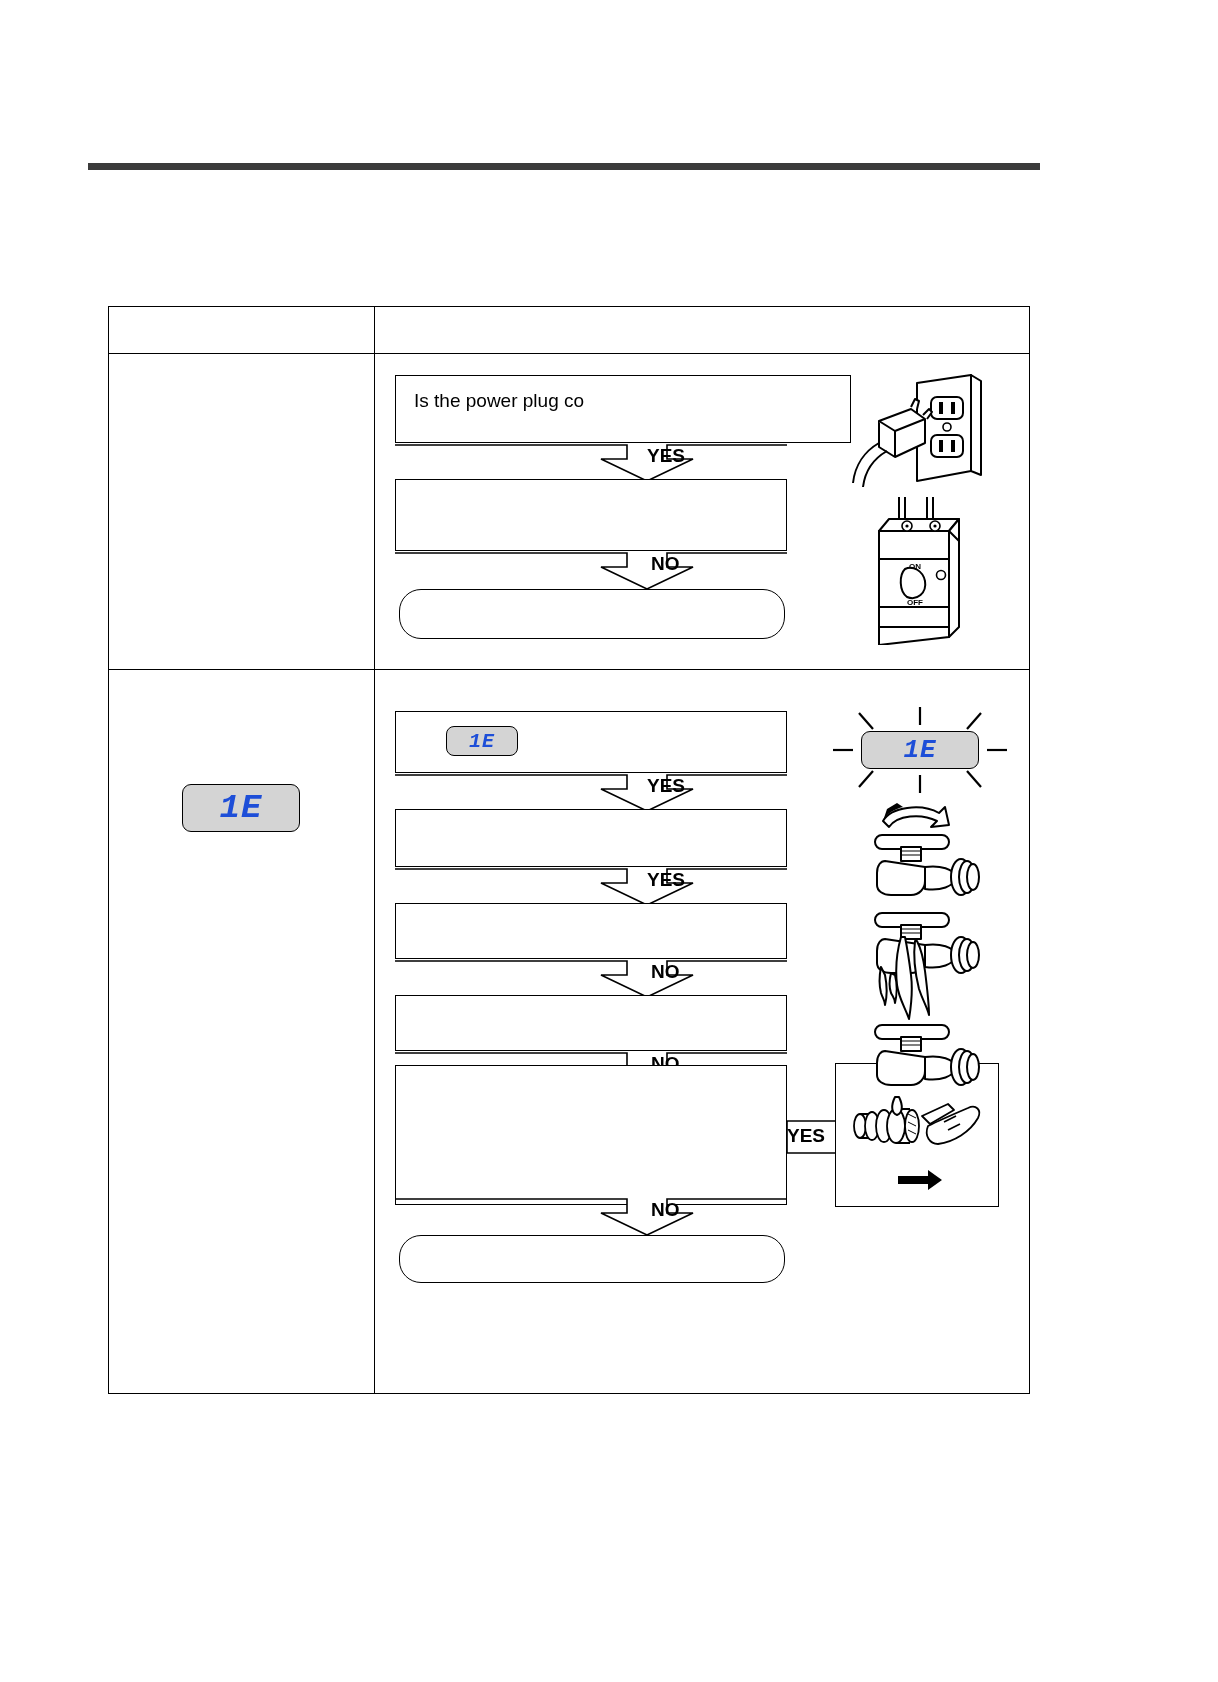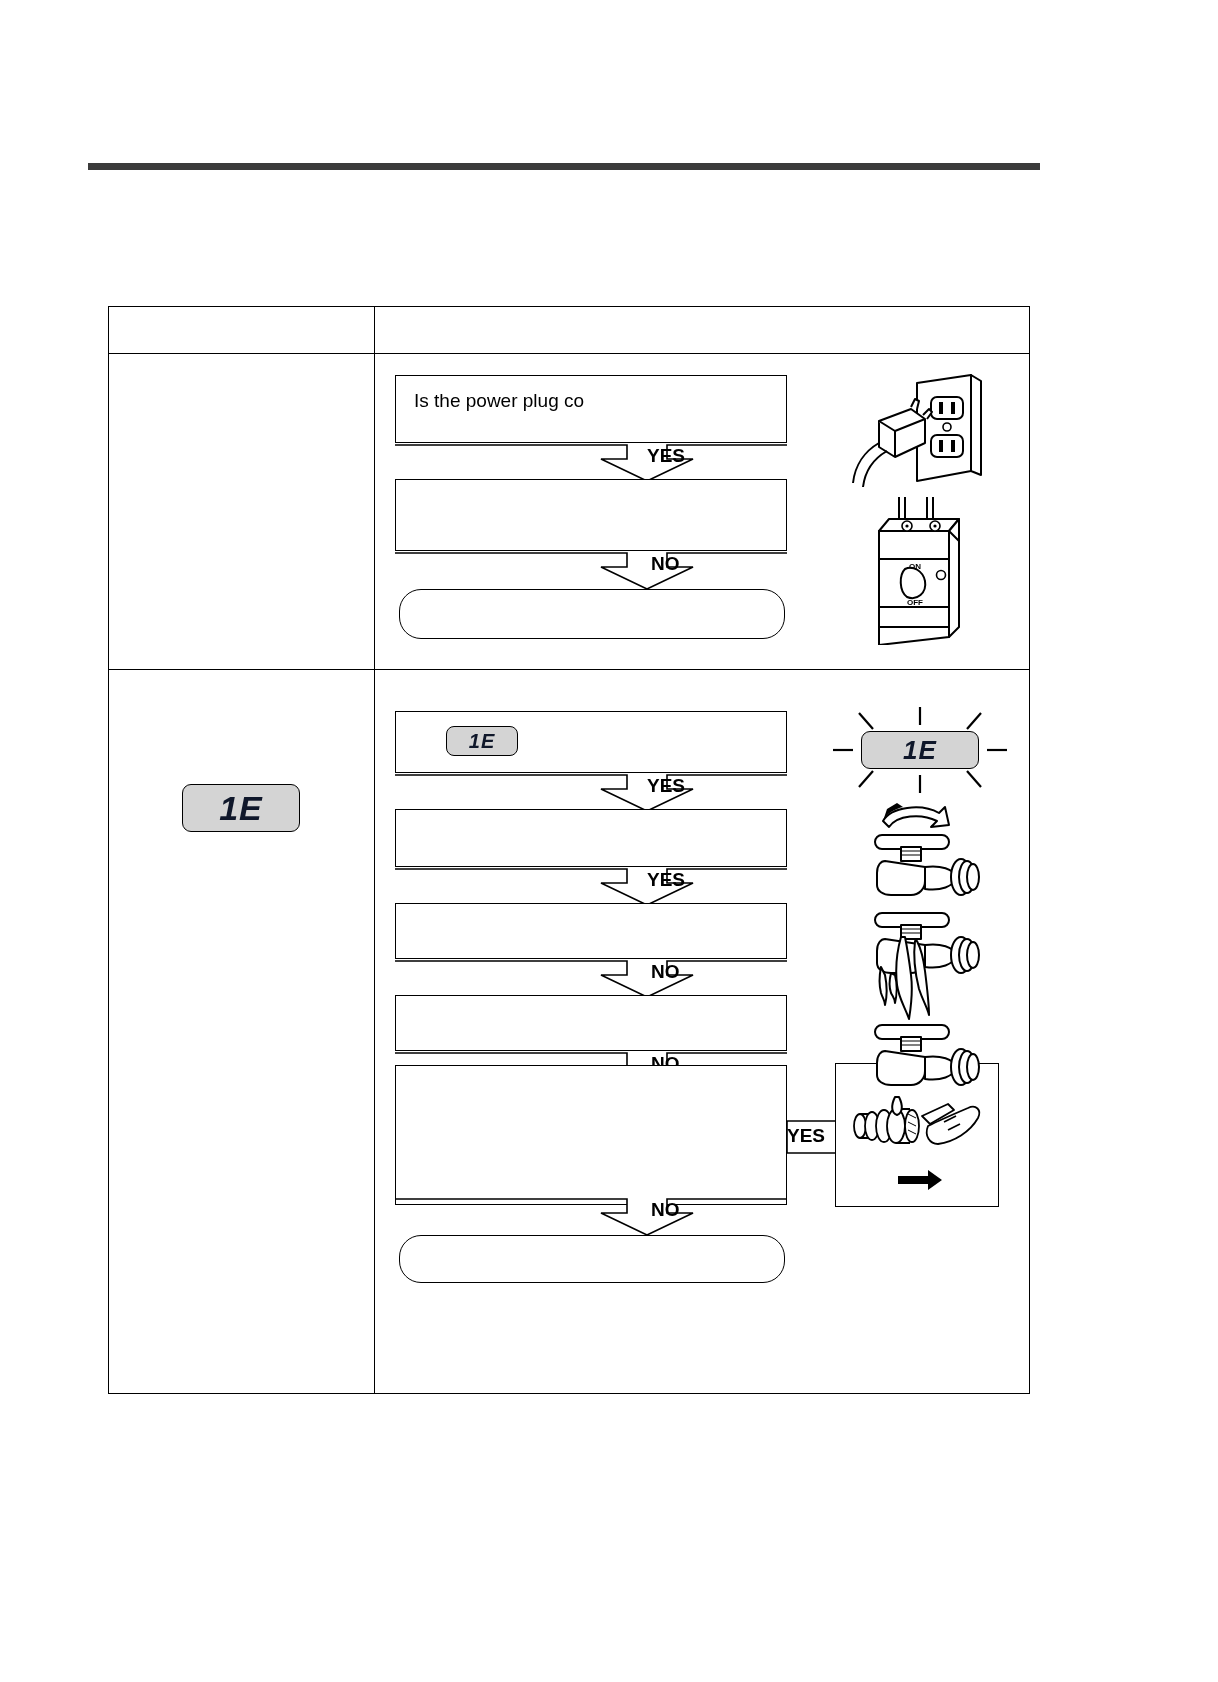--- a/index.html
+++ b/index.html
@@ -20,21 +20,21 @@
   .vcol{left:265px;}
 
   
   .fbox{position:absolute;border:1.5px solid #000;box-sizing:border-box;background:#fff;}
   .fbox .txt{position:absolute;left:18px;top:12px;font-size:19px;line-height:26px;color:#000;}
 
   .rbox{position:absolute;border:1.5px solid #000;box-sizing:border-box;border-radius:22px;background:#fff;}
 
   
   .lcd{position:absolute;background:#d4d4d4;border:1.5px solid #000;border-radius:9px;box-sizing:border-box;display:flex;align-items:center;justify-content:center;}
-  .lcd .seg{font-family:Liberation Sans, sans-serif;font-weight:bold;font-style:italic;color:#0f172a;letter-spacing:1px;}
+  .lcd .seg{font-family:Liberation Mono, monospace;font-weight:bold;font-style:italic;color:#1d4ed8;letter-spacing:1px;}
 
   .flash line{stroke:#000;stroke-width:2.2;}
 
   .illus{position:absolute;}
   .illus svg{display:block;}
 
   .imgframe{position:absolute;border:1.6px solid #000;box-sizing:border-box;background:#fff;}
 </style>
 </head>
 <body>
@@ -49,21 +49,21 @@
 
     <div class="row-sep r1-sep"></div>
 
     <div class="col-sep vcol"></div>
 
     <div style="position:absolute;left:14px;top:12px;font-size:18px;"></div>
     <div style="position:absolute;left:280px;top:12px;font-size:18px;"></div>
 
     <div style="position:absolute;left:14px;top:70px;width:236px;font-size:18px;"></div>
 
-    <div class="fbox" style="left:286px;top:68px;width:392px;height:68px;">
+    <div class="fbox" style="left:286px;top:68px;width:456px;height:68px;">
       <div class="txt">Is the power plug co</div>
     </div>
 
     <div style="position:absolute;left:286px;top:136px;width:392px;height:38px;">
       <svg width="392" height="38" viewBox="0 0 392 38">
         <path d="M0 2 H232 V16 H206 L252 38 L298 16 H272 V2 H392" fill="#fff" stroke="#000" stroke-width="1.6" stroke-linejoin="miter"></path>
       </svg>
       <div style="position:absolute;left:252px;top:2px;font-size:19px;font-weight:bold;">YES</div>
     </div>
 

